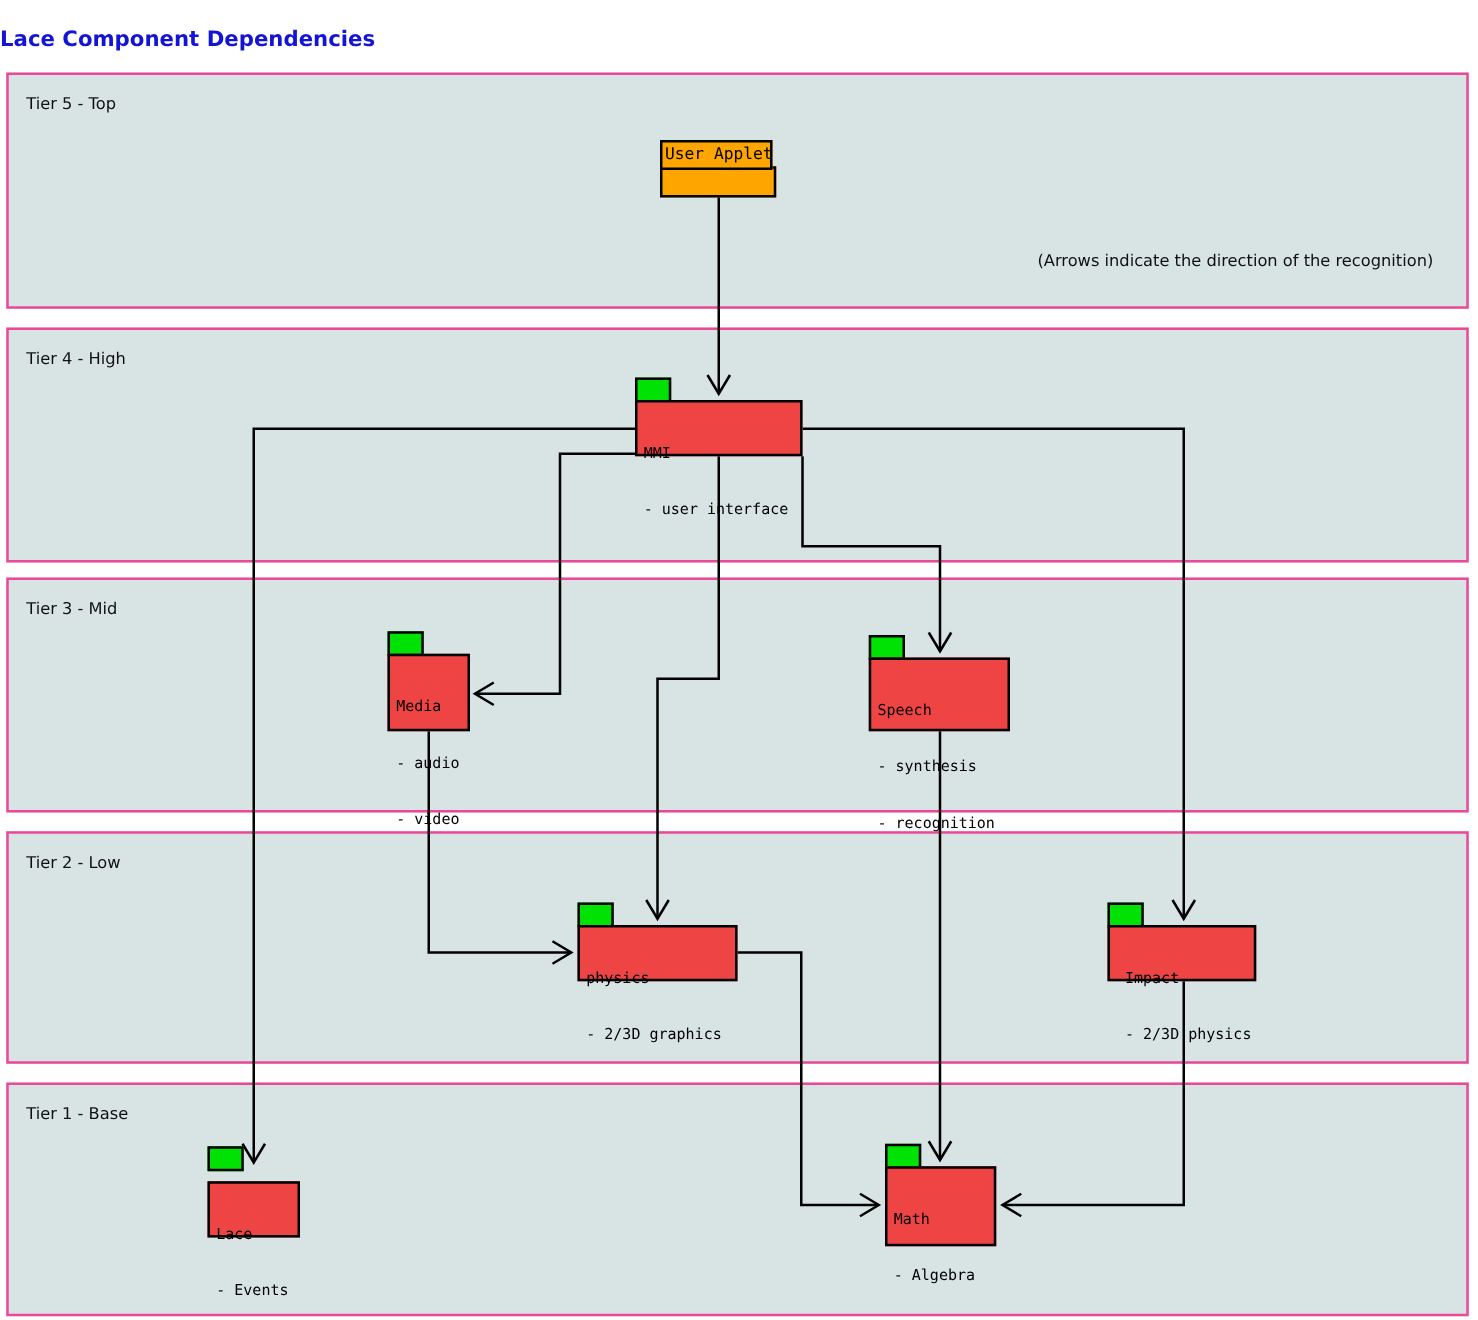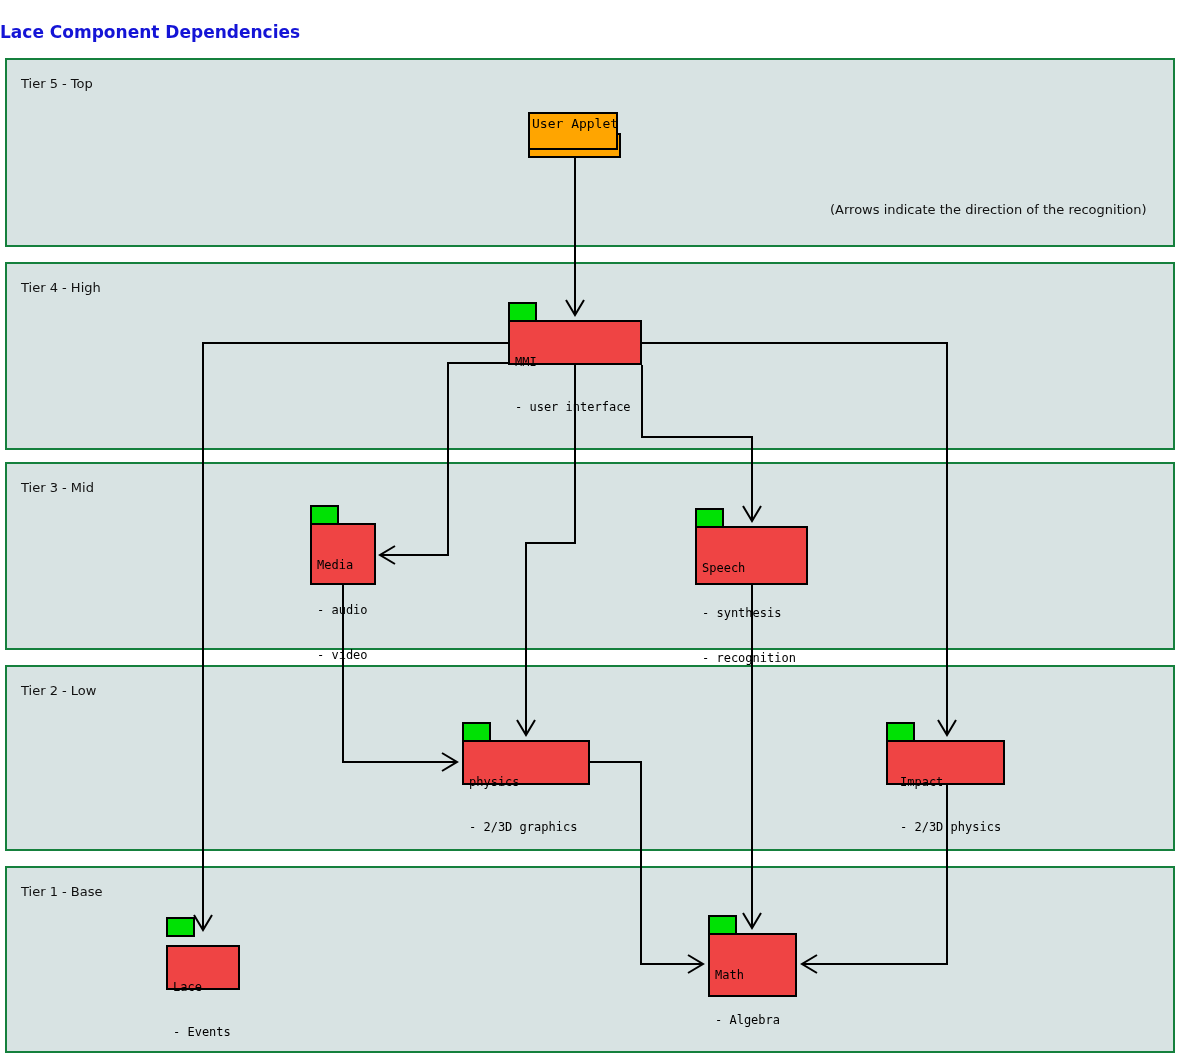--- a/index.html
+++ b/index.html
@@ -17,21 +17,21 @@
     top: 22px; left: 0; width: 1140px;
     font-size: 17px;
     font-weight: bold;
     color: #1414d6;
   }
   .tier {
     position: absolute;
     left: 5px;
     width: 1170px;
     background: #d8e3e3;
-    border: 2px solid #15803d;
+    border: 2px solid #ec4899;
   }
   .tier-label {
     position: absolute;
     top: 16px; left: 14px;
     font-size: 13px;
     color: #111;
   }
   .annotation {
     position: absolute;
     top: 202px; left: 830px;
@@ -60,21 +60,21 @@
     font-family: "DejaVu Sans Mono", monospace;
     font-size: 12px;
     line-height: 15px;
     color: #000;
     white-space: pre;
   }
   .uapplet { position: absolute; }
   .ua-head {
     position: absolute;
     top: 0; left: 0;
-    width: 90px; height: 38px;
+    width: 90px; height: 24px;
     background: #ffa500;
     border: 2px solid #000;
     font-family: "DejaVu Sans Mono", monospace;
     font-size: 13px;
     padding: 2px 2px;
     color: #000;
     white-space: pre;
   }
   .ua-body {
     position: absolute;

